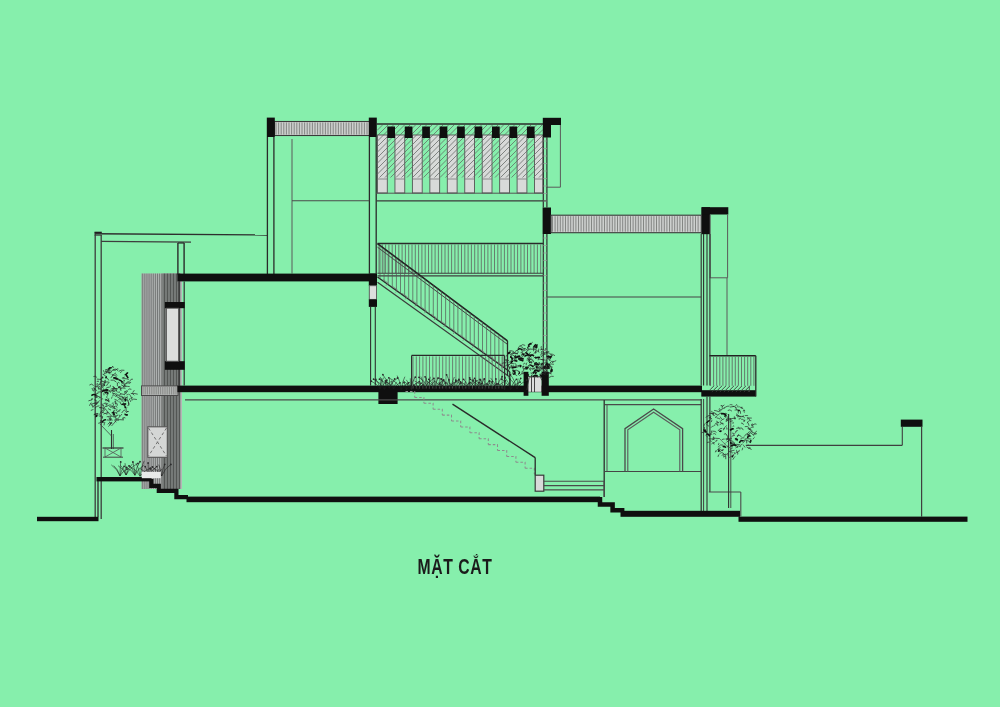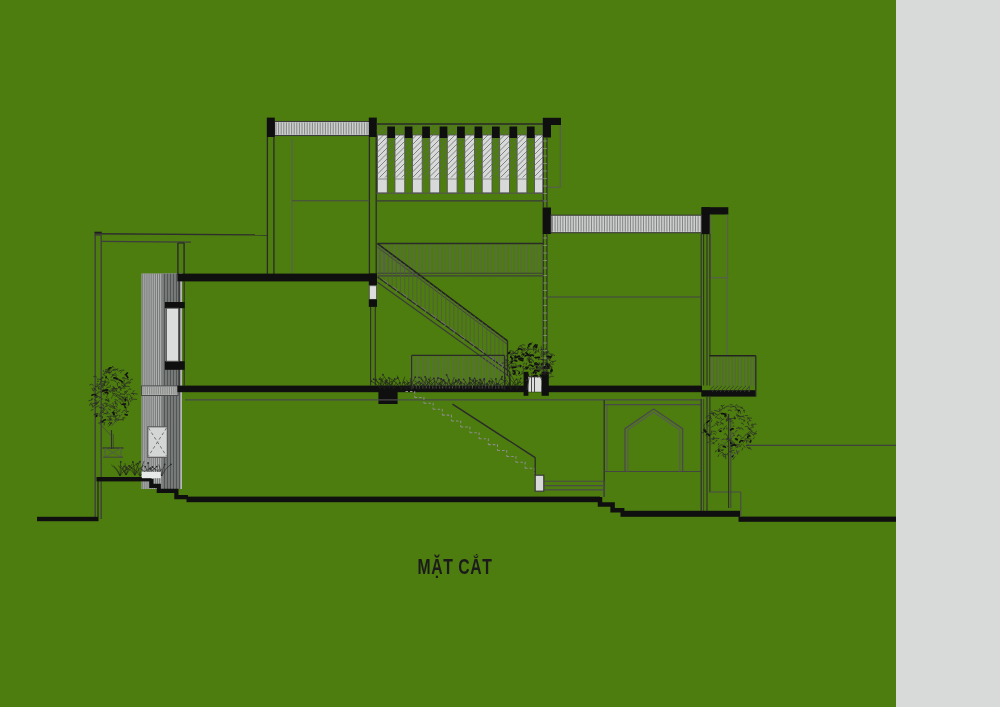--- a/index.html
+++ b/index.html
@@ -1,16 +1,16 @@
 <!DOCTYPE html>
 <html><head>
 <meta charset="utf-8">
 <style>
   html,body { margin:0; padding:0; background:#d8dad9; }
-  #page { position:relative; width:896px; height:707px; background:#4d7c0f; overflow:hidden; }
+  #page { position:relative; width:1000px; height:707px; background:#86efac; overflow:hidden; }
   svg { position:absolute; left:0; top:0; }
 </style>
 </head>
 <body>
 <div id="page">
 <svg width="1000" height="707" viewBox="0 0 1000 707" shape-rendering="geometricPrecision">
 <rect x="141.5" y="273.5" width="40.5" height="215.5" fill="#b4b7b6"></rect>
 <path d="M142.3 273.5V489M144.2 273.5V489M146.1 273.5V489M148.0 273.5V489M149.9 273.5V489M151.8 273.5V489M153.7 273.5V489M155.6 273.5V489M157.5 273.5V489M159.4 273.5V489M161.3 273.5V489" fill="none" stroke="#6e7170" stroke-width="0.9"></path>
 <rect x="162.5" y="273.5" width="18.5" height="215.5" fill="#9a9d9c"></rect>
 <path d="M163 273.5V489M164.5 273.5V489M166.0 273.5V489M167.5 273.5V489M169.0 273.5V489M170.5 273.5V489M172.0 273.5V489M173.5 273.5V489M175.0 273.5V489M176.5 273.5V489M178.0 273.5V489M179.5 273.5V489" fill="none" stroke="#4b4e4c" stroke-width="0.9"></path>

